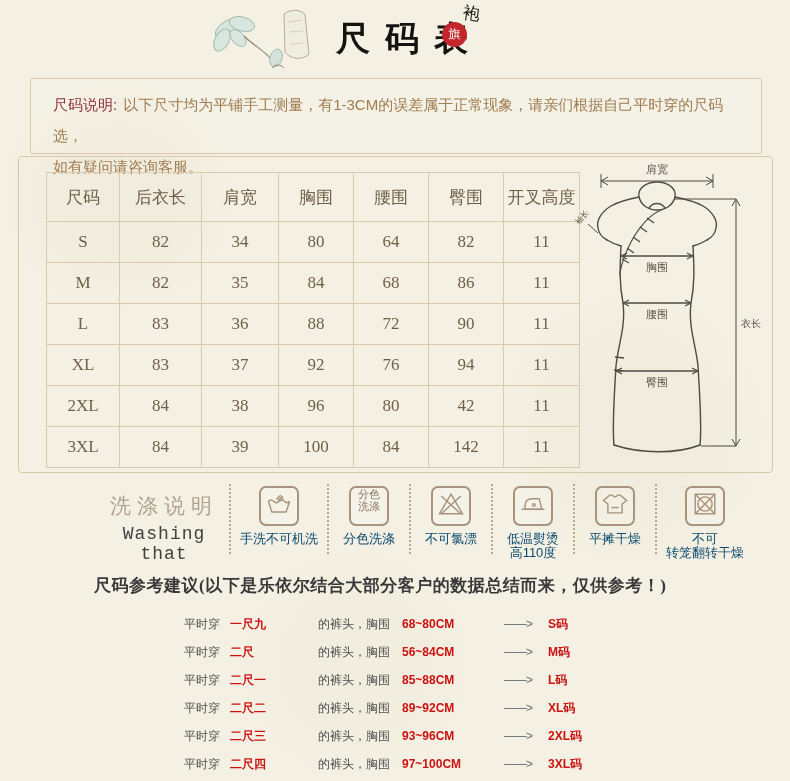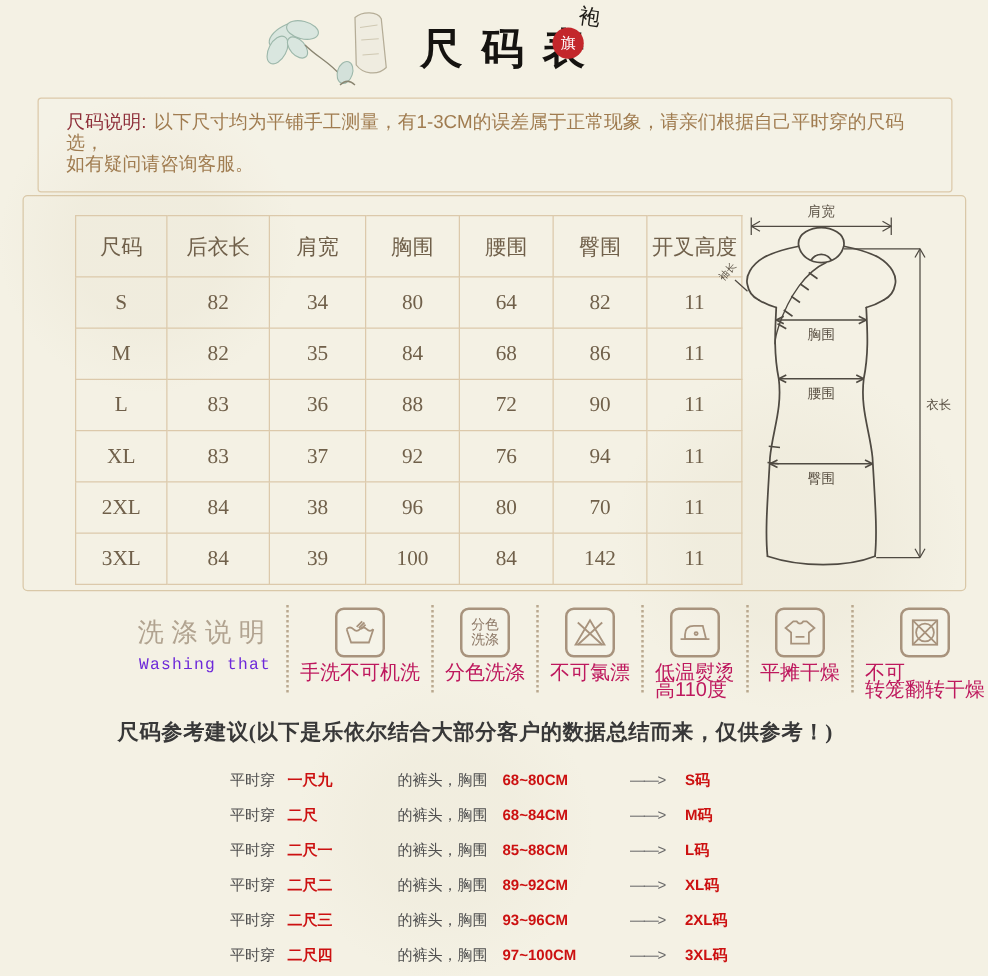--- a/index.html
+++ b/index.html
@@ -18,47 +18,47 @@
   .title-row{position:absolute;left:336px;top:16px;display:flex;align-items:center;}
   .title-char{font-family:"Liberation Serif", serif;font-weight:bold;font-size:34px;color:#151310;margin-right:15px;}
   .seal{position:absolute;left:442px;top:22px;width:25px;height:25px;border-radius:50%;
         background:#c3272b;color:#fff;display:flex;align-items:center;justify-content:center;
         font-size:12px;font-family:"Liberation Serif", serif;}
   .seal-side{position:absolute;left:463px;top:2px;font-size:17px;color:#1c1a16;
         font-family:"Liberation Serif", serif;transform:rotate(8deg);}
   
   .notice-frame{position:absolute;left:30px;top:78px;width:730px;height:74px;
         border:1px solid #dcc9a9;border-radius:3px;background:rgba(255,255,255,0.08);}
-  .notice-text{position:absolute;left:22px;top:10px;width:690px;font-size:15px;line-height:17px;color:#a07c50;}
+  .notice-text{position:absolute;left:22px;top:10px;width:690px;font-size:15px;line-height:31px;color:#a07c50;}
   .notice-label{color:#8e2f3a;margin-right:6px;}
   .notice-line2{display:block;}
   .main-frame{position:absolute;left:18px;top:156px;width:753px;height:315px;
         border:1px solid #d9c8a8;border-radius:4px;}
   
-  table.size{position:absolute;left:41px;top:15px;border-collapse:collapse;
+  table.size{position:absolute;left:27px;top:15px;border-collapse:collapse;
         font-family:"Liberation Serif", serif;color:#70604a;}
   table.size th, table.size td{border:1px solid #dcc9ab;text-align:center;font-weight:normal;font-size:17px;}
   table.size th{height:46px;}
   table.size td{height:38px;}
   
   .diagram{position:absolute;left:552px;top:4px;}
   .diagram text{font-family:"Liberation Serif", serif;fill:#5a5144;}
   
   .washing{position:absolute;left:0;top:480px;width:790px;height:86px;
         display:flex;align-items:flex-start;padding-left:108px;box-sizing:border-box;}
   .wash-title{width:112px;margin-top:12px;text-align:center;}
   .wash-title-cn{font-family:"Liberation Serif", serif;font-size:21px;letter-spacing:6px;color:#b1a390;}
-  .wash-title-en{font-family:"Liberation Mono", monospace;font-size:13px;letter-spacing:1px;color:#6d28d9;margin-top:4px;}
+  .wash-title-en{font-family:"Liberation Mono", monospace;font-size:18px;letter-spacing:1px;color:#404040;margin-top:4px;}
   .wash-div{border-left:2px dotted #b9a88e;height:70px;margin:4px 9px 0 9px;}
   .wash-item{display:flex;flex-direction:column;align-items:center;margin-top:6px;min-width:62px;}
   .wash-icon-box{width:40px;height:40px;border:2px solid #a8937d;border-radius:7px;
-        display:flex;align-items:center;justify-content:center;box-sizing:border-box;background:rgba(255,255,255,0.15);}
+        display:flex;align-items:flex-start;justify-content:center;box-sizing:border-box;background:rgba(255,255,255,0.15);}
   .wash-icon-box svg{stroke:#a8937d;fill:none;stroke-width:1.6;}
   .wash-box-text{font-size:11px;line-height:12px;color:#8a7563;text-align:center;}
-  .wash-label{font-size:16px;line-height:14px;color:#be185d;margin-top:6px;white-space:nowrap;}
+  .wash-label{font-size:13px;line-height:14px;color:#0c4a6e;margin-top:6px;text-align:center;white-space:nowrap;}
   
   .suggest{position:absolute;left:0;top:574px;width:672px;}
   .suggest-title{padding-left:94px;font-family:"Liberation Serif", serif;font-size:17px;
         font-weight:bold;color:#383838;letter-spacing:0.5px;}
   .suggest-rows{margin-top:13px;}
   .suggest-row{display:flex;align-items:center;height:28px;padding-left:184px;font-size:12px;}
   .sg{color:#4f4f4f;}
   .sr{color:#cc1111;font-weight:bold;}
   .sz-cn{width:88px;margin-left:10px;}
   .sz-range{width:100px;margin-left:12px;}
@@ -157,21 +157,21 @@
         <td>76</td>
         <td>94</td>
         <td>11</td>
       </tr>
       <tr>
         <td>2XL</td>
         <td>84</td>
         <td>38</td>
         <td>96</td>
         <td>80</td>
-        <td>70</td>
+        <td>42</td>
         <td>11</td>
       </tr>
       <tr>
         <td>3XL</td>
         <td>84</td>
         <td>39</td>
         <td>100</td>
         <td>84</td>
         <td>142</td>
         <td>11</td>
@@ -333,21 +333,21 @@
       <span class="sg">的裤头，胸围</span>
       <span class="sr sz-range">68~80CM</span>
       <span class="sz-arrow">——&gt;</span>
       <span class="sr sz-size">S码</span>
     </div>
 
     <div class="suggest-row">
       <span class="sg">平时穿</span>
       <span class="sr sz-cn">二尺</span>
       <span class="sg">的裤头，胸围</span>
-      <span class="sr sz-range">68~84CM</span>
+      <span class="sr sz-range">56~84CM</span>
       <span class="sz-arrow">——&gt;</span>
       <span class="sr sz-size">M码</span>
     </div>
 
     <div class="suggest-row">
       <span class="sg">平时穿</span>
       <span class="sr sz-cn">二尺一</span>
       <span class="sg">的裤头，胸围</span>
       <span class="sr sz-range">85~88CM</span>
       <span class="sz-arrow">——&gt;</span>

